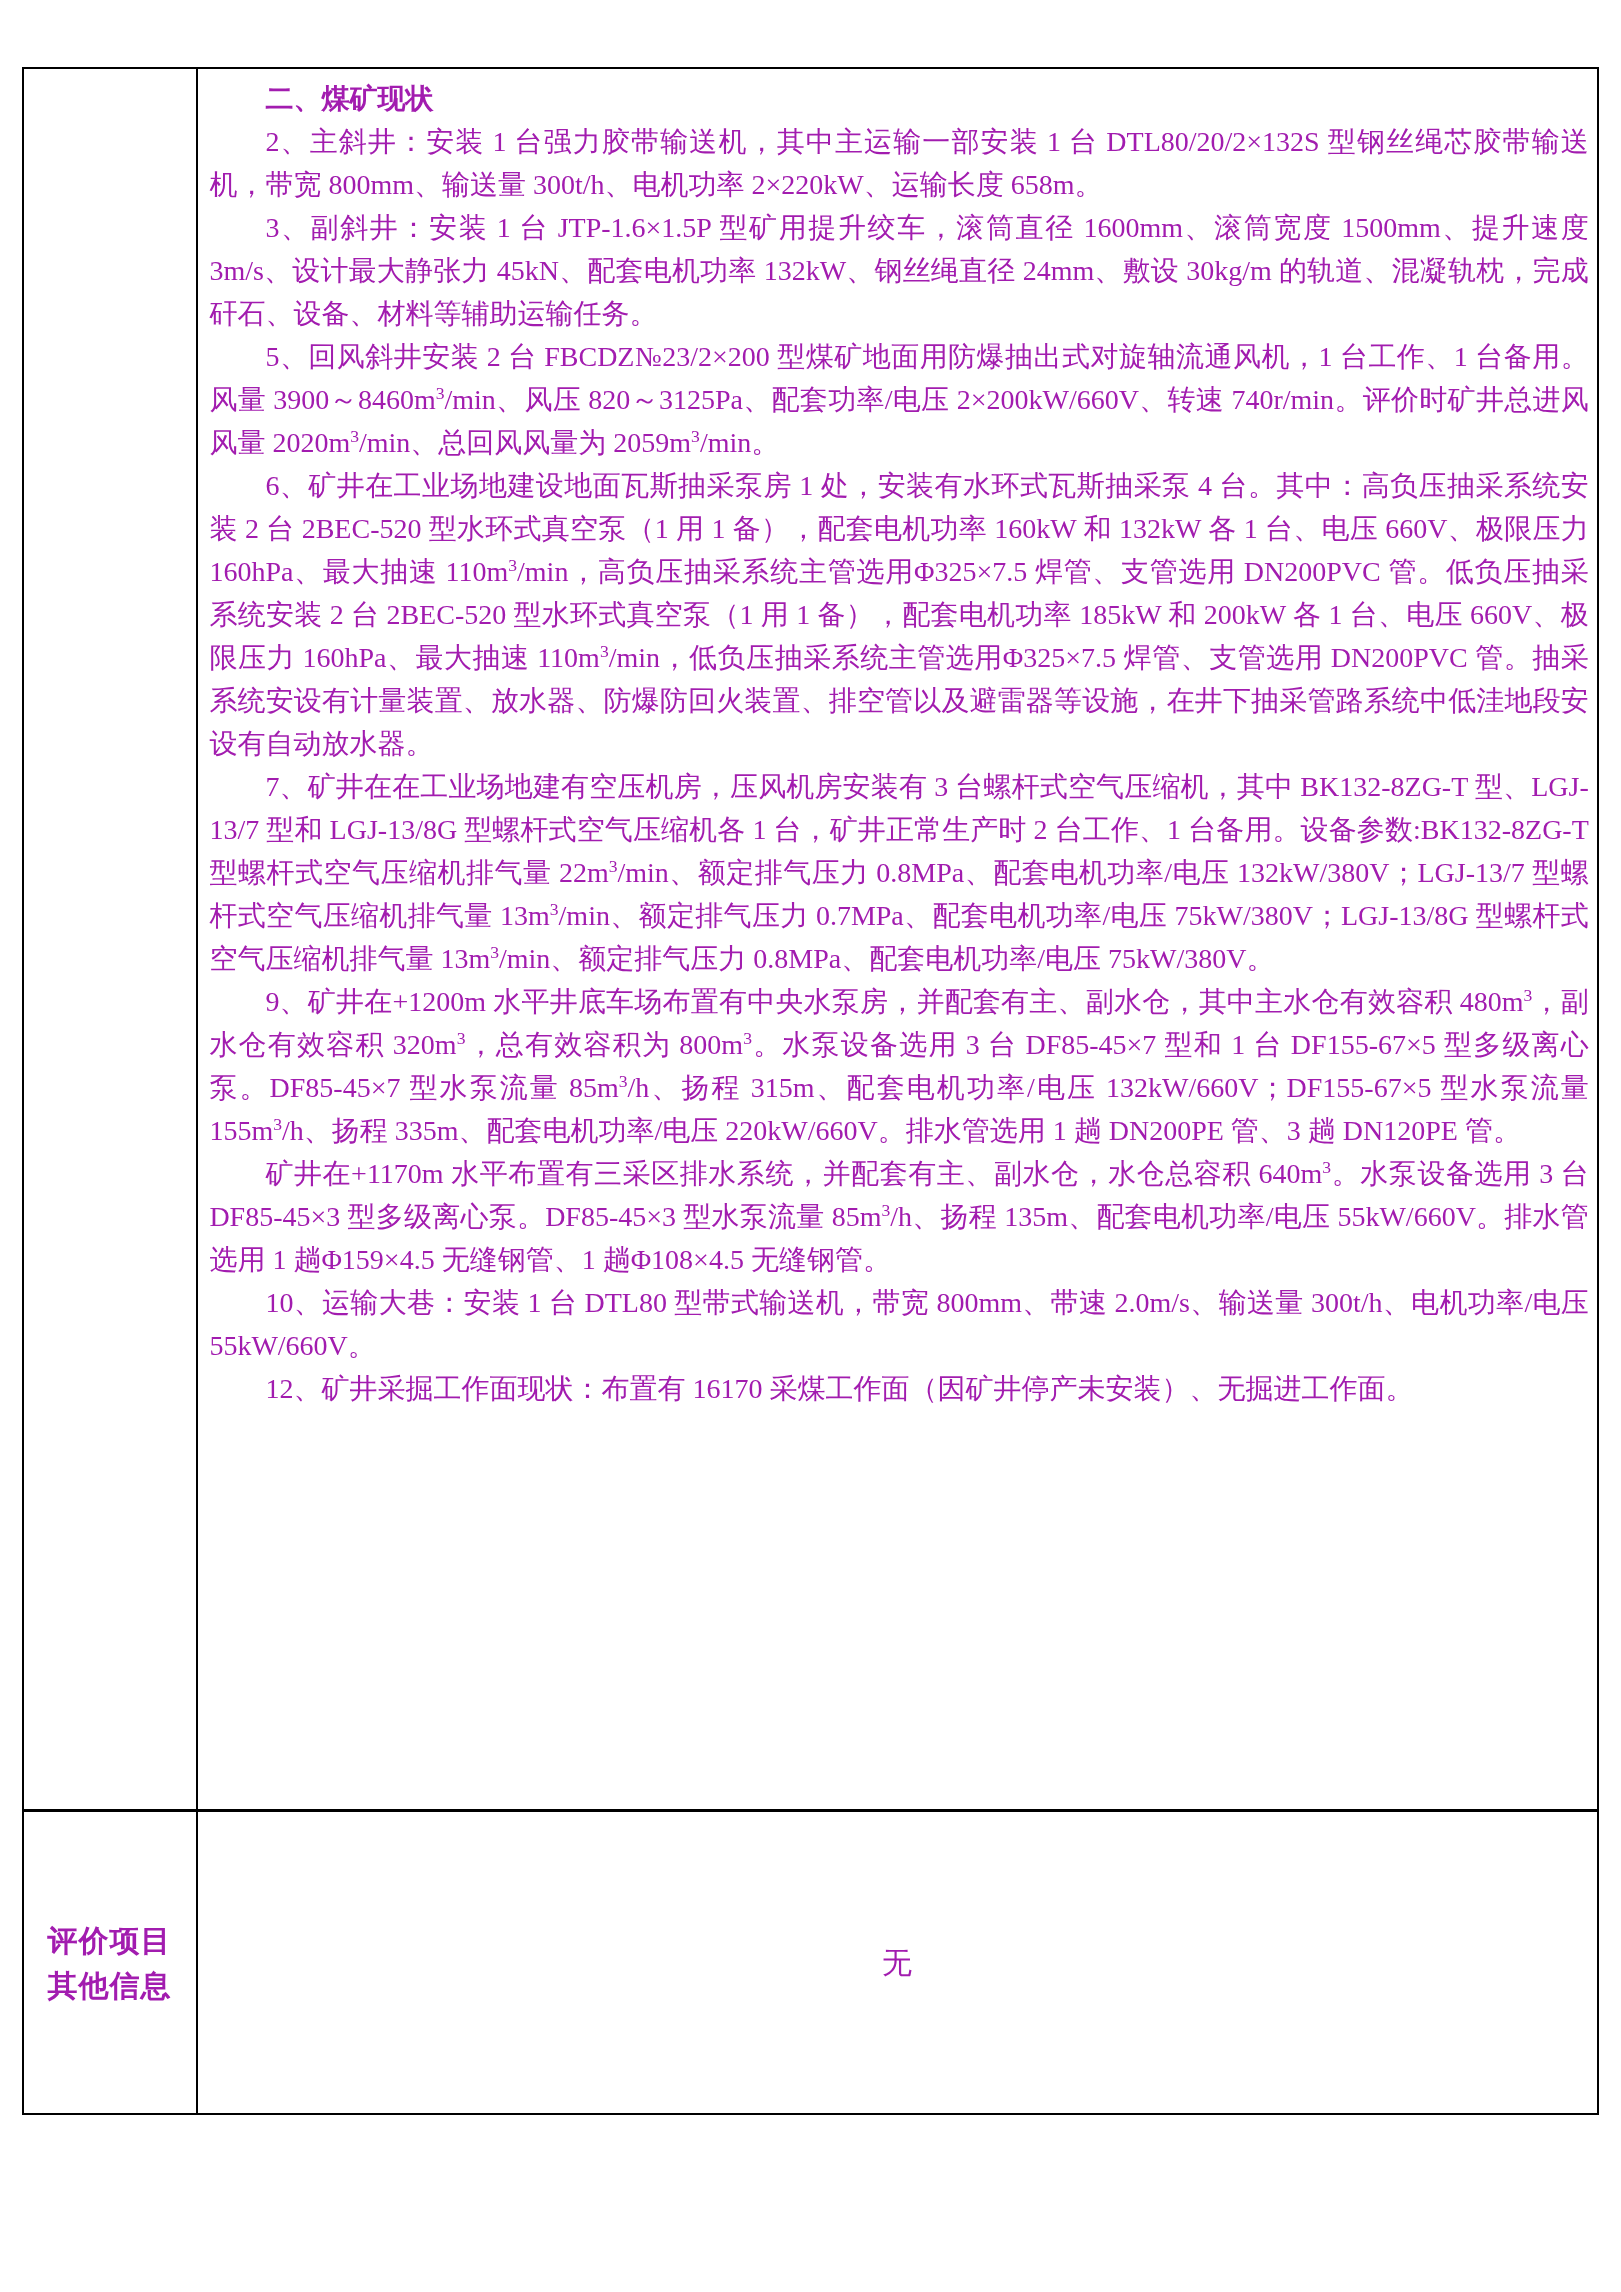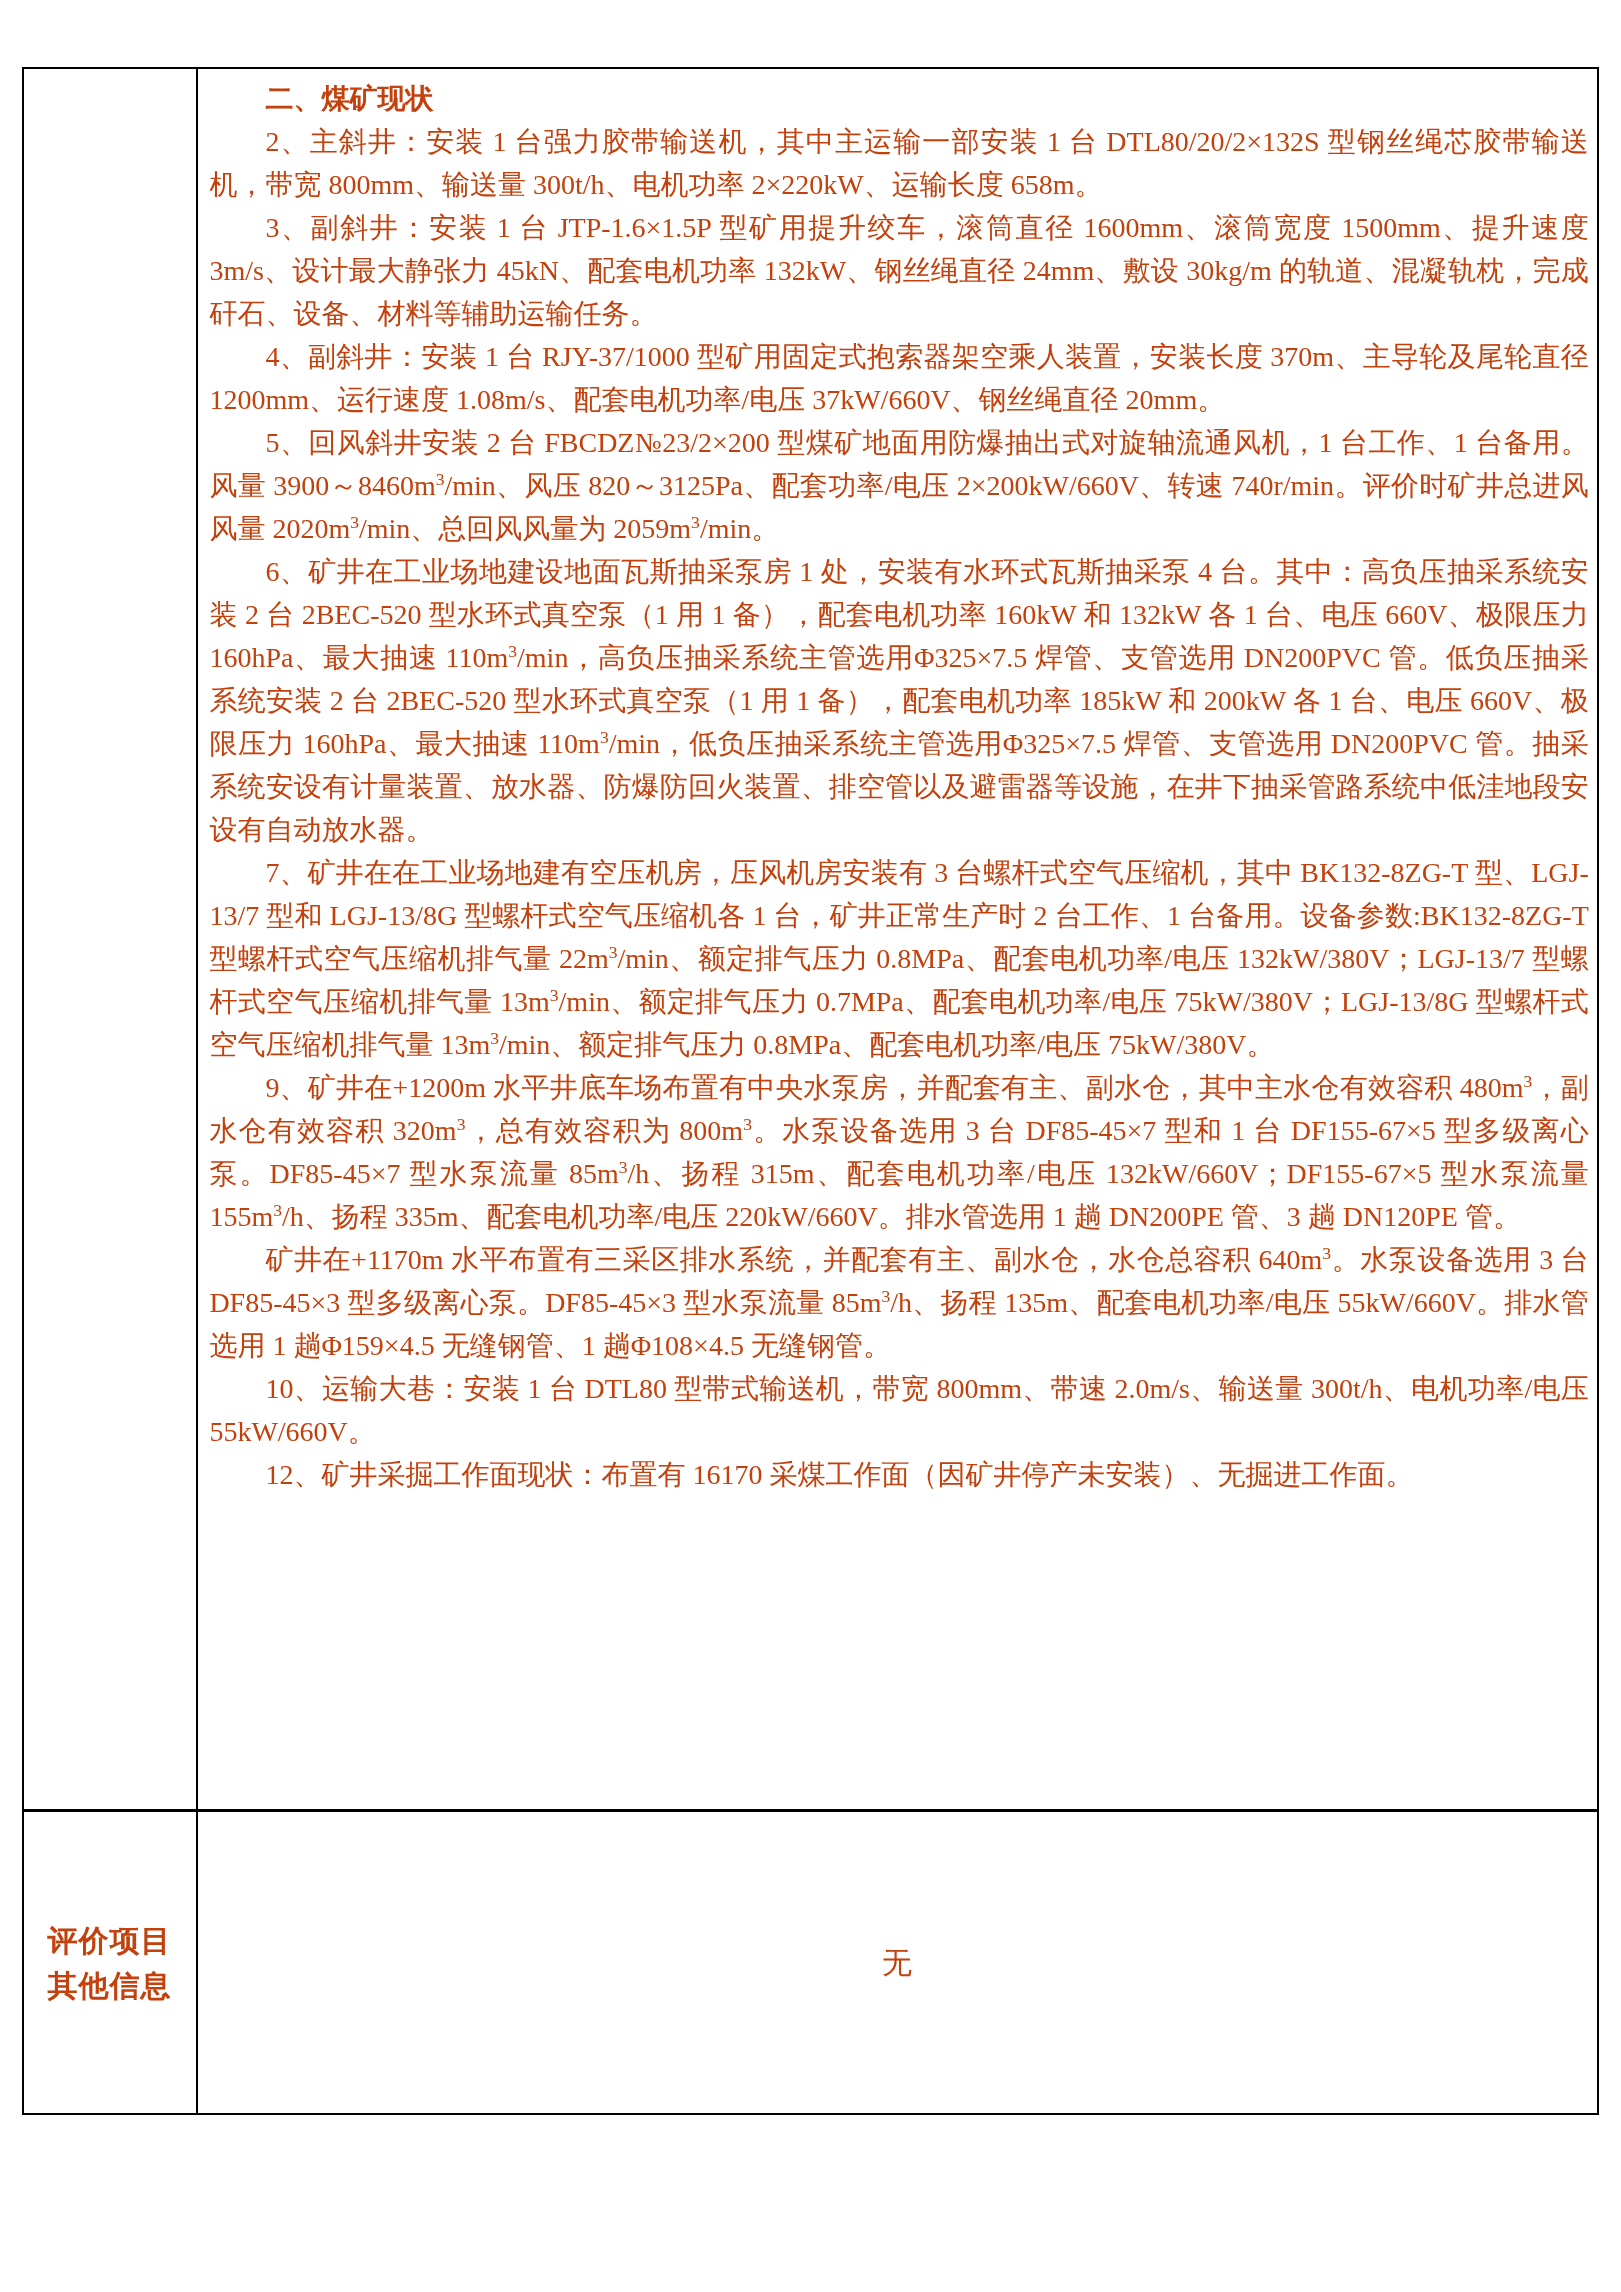--- a/index.html
+++ b/index.html
@@ -6,21 +6,21 @@
     margin: 0;
     padding: 0;
     background: #ffffff;
   }
   .sheet {
     position: relative;
     width: 1621px;
     height: 2293px;
     background: #ffffff;
     font-family: "Liberation Serif", "DejaVu Serif", serif;
-    color: #c2410c;
+    color: #a21caf;
   }
   .doc-table {
     position: absolute;
     left: 21.6px;
     top: 67px;
     width: 1577px;
     height: 2048px;
     box-sizing: border-box;
     border: 2.9px solid #000000;
     display: grid;
@@ -87,21 +87,20 @@
 
 <div class="sheet">
   <div class="doc-table">
 
     <div class="cell cell-row1-label"></div>
 
     <div class="cell cell-row1-content">
       <p class="heading">二、煤矿现状</p>
       <p class="para">2、主斜井：安装 1 台强力胶带输送机，其中主运输一部安装 1 台 DTL80/20/2×132S 型钢丝绳芯胶带输送机，带宽 800mm、输送量 300t/h、电机功率 2×220kW、运输长度 658m。</p>
       <p class="para">3、副斜井：安装 1 台 JTP-1.6×1.5P 型矿用提升绞车，滚筒直径 1600mm、滚筒宽度 1500mm、提升速度 3m/s、设计最大静张力 45kN、配套电机功率 132kW、钢丝绳直径 24mm、敷设 30kg/m 的轨道、混凝轨枕，完成矸石、设备、材料等辅助运输任务。</p>
-      <p class="para">4、副斜井：安装 1 台 RJY-37/1000 型矿用固定式抱索器架空乘人装置，安装长度 370m、主导轮及尾轮直径 1200mm、运行速度 1.08m/s、配套电机功率/电压 37kW/660V、钢丝绳直径 20mm。</p>
       <p class="para">5、回风斜井安装 2 台 FBCDZ№23/2×200 型煤矿地面用防爆抽出式对旋轴流通风机，1 台工作、1 台备用。风量 3900～8460m<sup>3</sup>/min、风压 820～3125Pa、配套功率/电压 2×200kW/660V、转速 740r/min。评价时矿井总进风风量 2020m<sup>3</sup>/min、总回风风量为 2059m<sup>3</sup>/min。</p>
       <p class="para">6、矿井在工业场地建设地面瓦斯抽采泵房 1 处，安装有水环式瓦斯抽采泵 4 台。其中：高负压抽采系统安装 2 台 2BEC-520 型水环式真空泵（1 用 1 备），配套电机功率 160kW 和 132kW 各 1 台、电压 660V、极限压力 160hPa、最大抽速 110m<sup>3</sup>/min，高负压抽采系统主管选用Φ325×7.5 焊管、支管选用 DN200PVC 管。低负压抽采系统安装 2 台 2BEC-520 型水环式真空泵（1 用 1 备），配套电机功率 185kW 和 200kW 各 1 台、电压 660V、极限压力 160hPa、最大抽速 110m<sup>3</sup>/min，低负压抽采系统主管选用Φ325×7.5 焊管、支管选用 DN200PVC 管。抽采系统安设有计量装置、放水器、防爆防回火装置、排空管以及避雷器等设施，在井下抽采管路系统中低洼地段安设有自动放水器。</p>
       <p class="para">7、矿井在在工业场地建有空压机房，压风机房安装有 3 台螺杆式空气压缩机，其中 BK132-8ZG-T 型、LGJ-13/7 型和 LGJ-13/8G 型螺杆式空气压缩机各 1 台，矿井正常生产时 2 台工作、1 台备用。设备参数:BK132-8ZG-T 型螺杆式空气压缩机排气量 22m<sup>3</sup>/min、额定排气压力 0.8MPa、配套电机功率/电压 132kW/380V；LGJ-13/7 型螺杆式空气压缩机排气量 13m<sup>3</sup>/min、额定排气压力 0.7MPa、配套电机功率/电压 75kW/380V；LGJ-13/8G 型螺杆式空气压缩机排气量 13m<sup>3</sup>/min、额定排气压力 0.8MPa、配套电机功率/电压 75kW/380V。</p>
       <p class="para">9、矿井在+1200m 水平井底车场布置有中央水泵房，并配套有主、副水仓，其中主水仓有效容积 480m<sup>3</sup>，副水仓有效容积 320m<sup>3</sup>，总有效容积为 800m<sup>3</sup>。水泵设备选用 3 台 DF85-45×7 型和 1 台 DF155-67×5 型多级离心泵。DF85-45×7 型水泵流量 85m<sup>3</sup>/h、扬程 315m、配套电机功率/电压 132kW/660V；DF155-67×5 型水泵流量 155m<sup>3</sup>/h、扬程 335m、配套电机功率/电压 220kW/660V。排水管选用 1 趟 DN200PE 管、3 趟 DN120PE 管。</p>
       <p class="para">矿井在+1170m 水平布置有三采区排水系统，并配套有主、副水仓，水仓总容积 640m<sup>3</sup>。水泵设备选用 3 台 DF85-45×3 型多级离心泵。DF85-45×3 型水泵流量 85m<sup>3</sup>/h、扬程 135m、配套电机功率/电压 55kW/660V。排水管选用 1 趟Φ159×4.5 无缝钢管、1 趟Φ108×4.5 无缝钢管。</p>
       <p class="para">10、运输大巷：安装 1 台 DTL80 型带式输送机，带宽 800mm、带速 2.0m/s、输送量 300t/h、电机功率/电压 55kW/660V。</p>
       <p class="para">12、矿井采掘工作面现状：布置有 16170 采煤工作面（因矿井停产未安装）、无掘进工作面。</p>
     </div>
 
     <div class="cell cell-row2-label">

